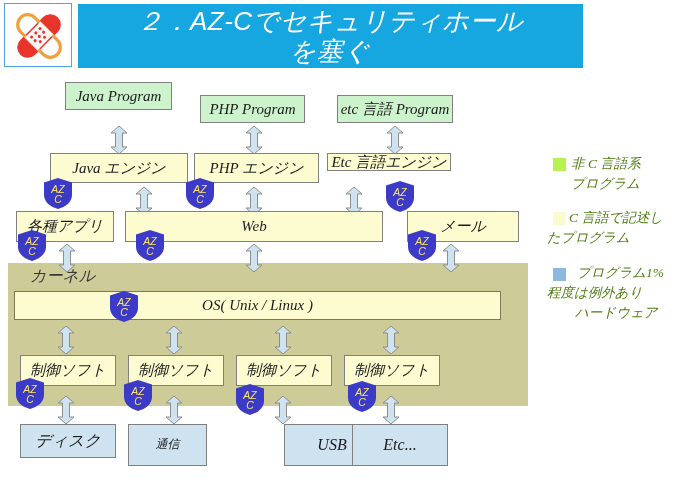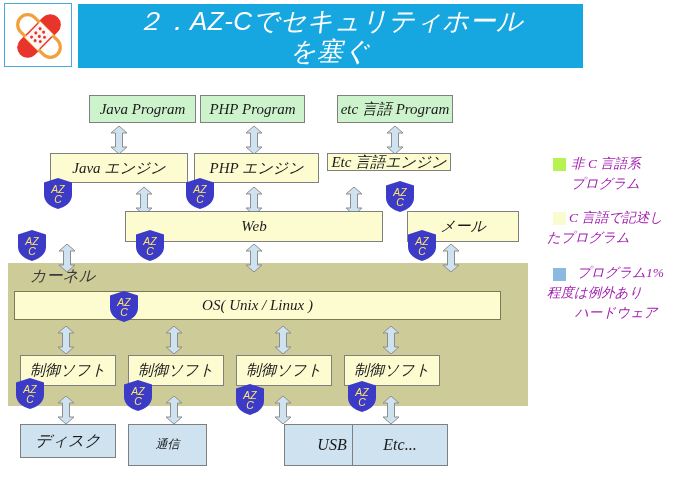--- a/index.html
+++ b/index.html
@@ -51,21 +51,21 @@
   
   .badge{position:absolute;width:28px;height:31px;}
   .badge svg{display:block;width:100%;height:100%;}
 
   
   .legend{position:absolute;left:545px;top:150px;width:143px;}
   .sw{position:absolute;width:13px;height:13px;}
   .sw.g{background:#b6f250;}
   .sw.y{background:#fbfbd2;}
   .sw.b{background:#8cb9e0;}
-  .lg-txt{position:absolute;font-family:"Liberation Serif",serif;color:#a21caf;font-size:13.5px;}
+  .lg-txt{position:absolute;font-family:"Liberation Serif",serif;color:#4d7c0f;font-size:13.5px;}
 </style>
 </head>
 <body>
 
 <div id="stage">
 
   <div class="hdr-band"></div>
 
   <div class="logo-box">
     <svg viewBox="0 0 68 64" width="68" height="64" aria-hidden="true">
@@ -94,21 +94,21 @@
   <div class="hdr-title">
     <div>
       <span>２．AZ-Cでセキュリティホール</span>
       <span>を塞ぐ</span>
     </div>
   </div>
 
   <div class="kernel"></div>
   <div class="kernel-label">カーネル</div>
 
-  <div class="box green" style="left:65px;top:95px;width:107px;height:28px;margin-left:24px;">
+  <div class="box green" style="left:65px;top:82px;width:107px;height:28px;">
     <span>Java Program</span>
   </div>
   <div class="box green" style="left:200px;top:95px;width:105px;height:28px;">
     <span>PHP Program</span>
   </div>
   <div class="box green" style="left:337px;top:95px;width:116px;height:28px;">
     <span>etc 言語 Program</span>
   </div>
 
   <div class="arrow" style="left:108px;top:126px;">
@@ -168,20 +168,23 @@
     <svg viewBox="0 0 22 28">
         <path d="M11 0 L19 7 L14.5 7 L14.5 21 L19 21 L11 28 L3 21 L7.5 21 L7.5 7 L3 7 Z" fill="#cfe2f0" stroke="#8d8d8d" stroke-width="1"></path>
       </svg>
   </div>
   <div class="arrow" style="left:343px;top:187px;">
     <svg viewBox="0 0 22 28">
         <path d="M11 0 L19 7 L14.5 7 L14.5 21 L19 21 L11 28 L3 21 L7.5 21 L7.5 7 L3 7 Z" fill="#cfe2f0" stroke="#8d8d8d" stroke-width="1"></path>
       </svg>
   </div>
 
+  <div class="box yellow" style="left:16px;top:211px;width:98px;height:31px;">
+    <span>各種アプリ</span>
+  </div>
   <div class="box yellow" style="left:125px;top:211px;width:258px;height:31px;">
     <span>Web</span>
   </div>
   <div class="box yellow" style="left:407px;top:211px;width:112px;height:31px;">
     <span>メール</span>
   </div>
 
   <div class="badge" style="left:18px;top:230px;">
     <svg viewBox="0 0 28 31">
         <path d="M14 0 L28 4.5 V17 C28 24 21.5 29 14 31 C6.5 29 0 24 0 17 V4.5 Z" fill="#3b3bc8"></path>

